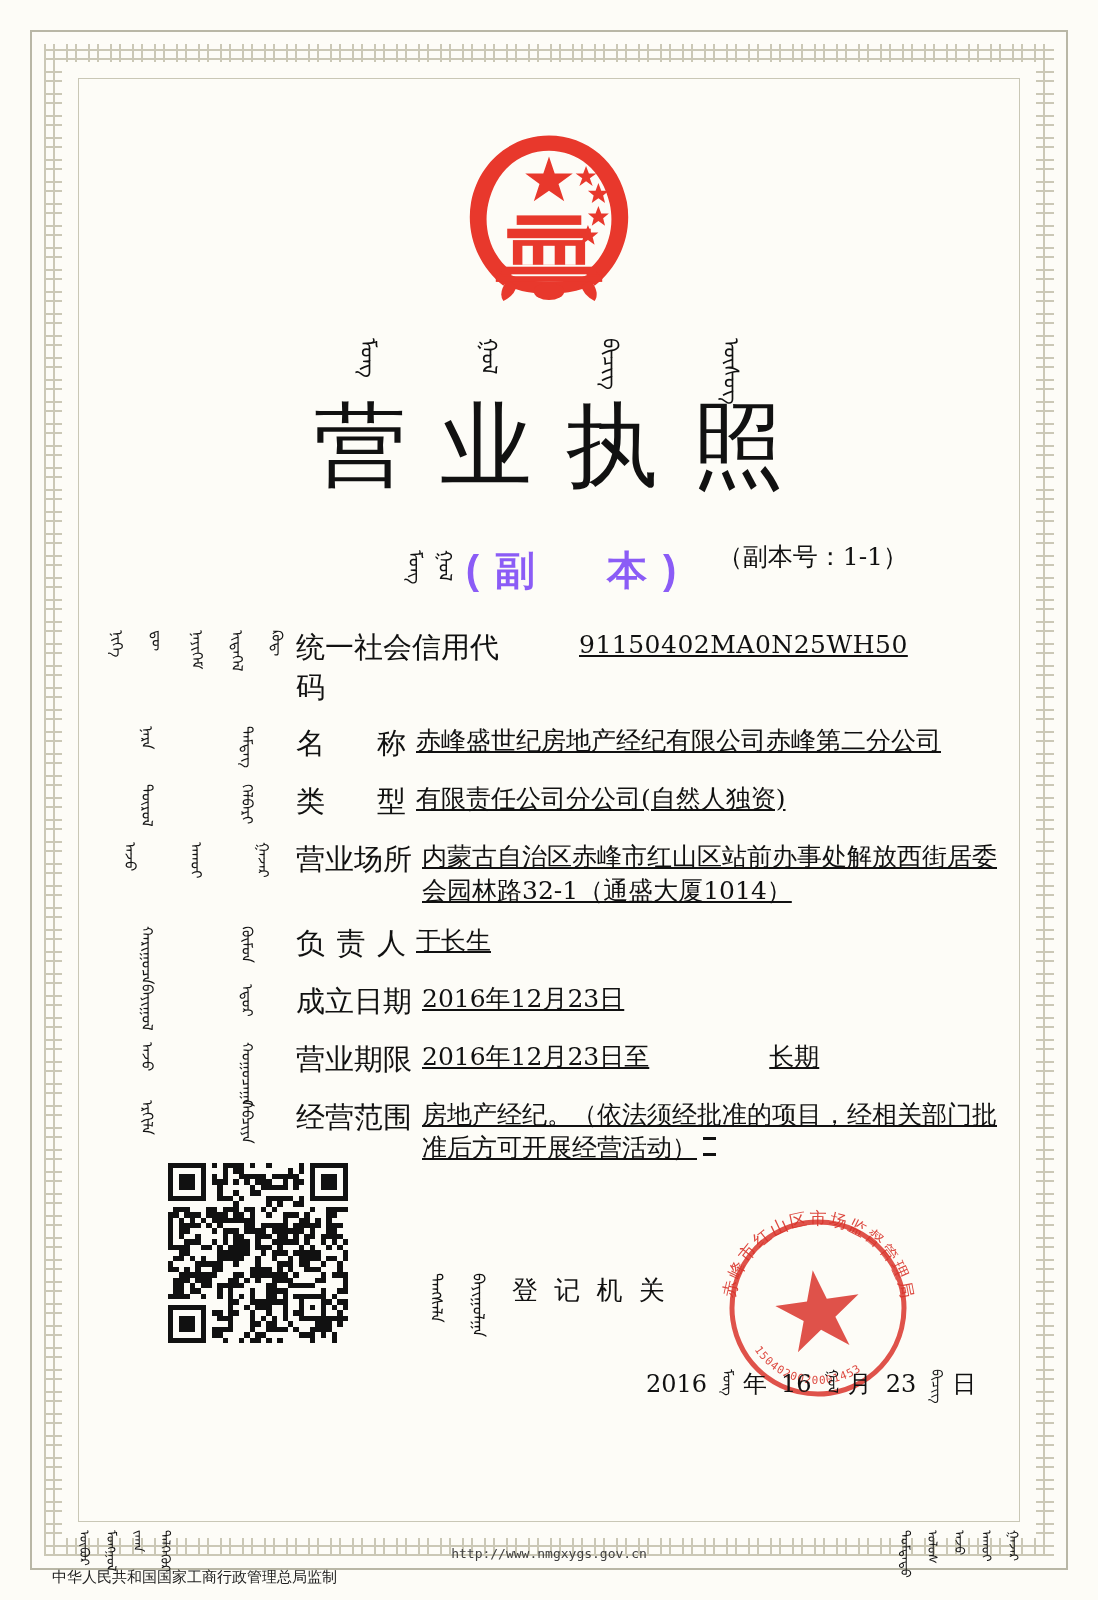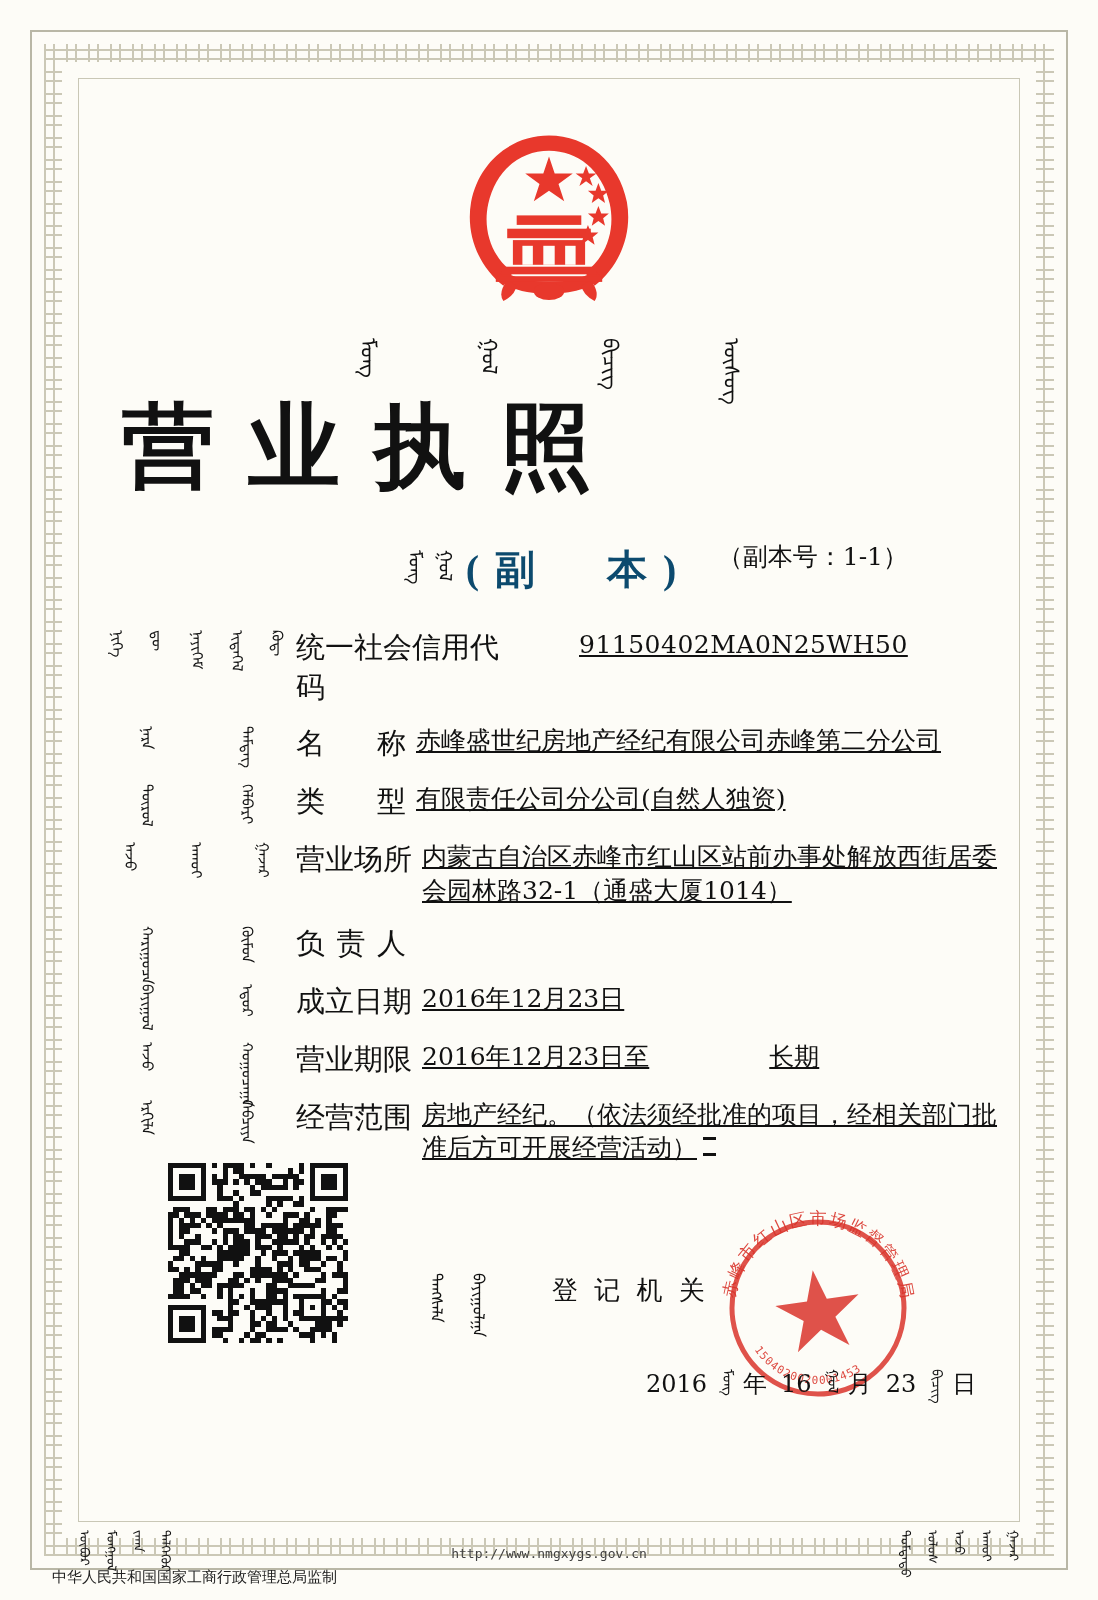--- a/index.html
+++ b/index.html
@@ -108,23 +108,23 @@
   .mong-top .mong {
     font-size: 21px;
     height: 54px;
   }
   
   .title {
     position: absolute;
     top: 310px;
     left: 0;
     right: 0;
-    text-align: left;
-    font-family: "DejaVu Serif", serif;
-    font-weight: bold;
+    text-align: center;
+    font-family: "DejaVu Serif", serif;
+    font-weight: normal;
     font-size: 92px;
     letter-spacing: 34px;
     text-indent: 34px;
     color: #111;
     line-height: 1.05;
   }
   .copy-no {
     position: absolute;
     top: 452px;
     right: 102px;
@@ -141,25 +141,25 @@
     display: flex;
     justify-content: center;
     align-items: flex-start;
     gap: 12px;
   }
   .subtitle-row .mong {
     font-size: 18px;
     height: 46px;
   }
   .subtitle {
-    font-family: Liberation Serif, serif;
+    font-family: Liberation Sans, sans-serif;
     font-size: 40px;
     font-weight: bold;
     letter-spacing: 16px;
-    color: #0c4a6e;
+    color: #8b5cf6;
     line-height: 1;
   }
   
   .fields {
     position: absolute;
     top: 540px;
     left: 8px;
     right: 8px;
   }
   .row {
@@ -226,21 +226,20 @@
     display: flex;
     align-items: flex-start;
     gap: 26px;
   }
   .registrar .mong { font-size: 16px; height: 44px; }
   .registrar-label {
     font-family: "DejaVu Serif", serif;
     font-size: 26px;
     letter-spacing: 4px;
     color: #111;
-    margin-left: 40px;
   }
   
   .seal {
     position: absolute;
     left: 620px;
     top: 1110px;
     width: 220px;
     height: 220px;
     transform: rotate(-8deg);
   }
@@ -419,20 +418,21 @@
       <div class="row">
         <div class="row-mong">
           <span class="mong">ᠬᠠᠷᠢᠭᠤᠴᠠ</span>
           <span class="mong">ᠬᠦᠮᠦᠨ</span>
         </div>
         <div class="row-label">
           <span>负</span>
           <span>责</span>
           <span>人</span>
         </div>
+        <div class="row-value">于长生</div>
       </div>
 
       <div class="row">
         <div class="row-mong">
           <span class="mong">ᠪᠠᠶᠢᠭᠤᠯ</span>
           <span class="mong">ᠡᠳᠦᠷ</span>
         </div>
         <div class="row-label">
           <span>成</span>
           <span>立</span>

